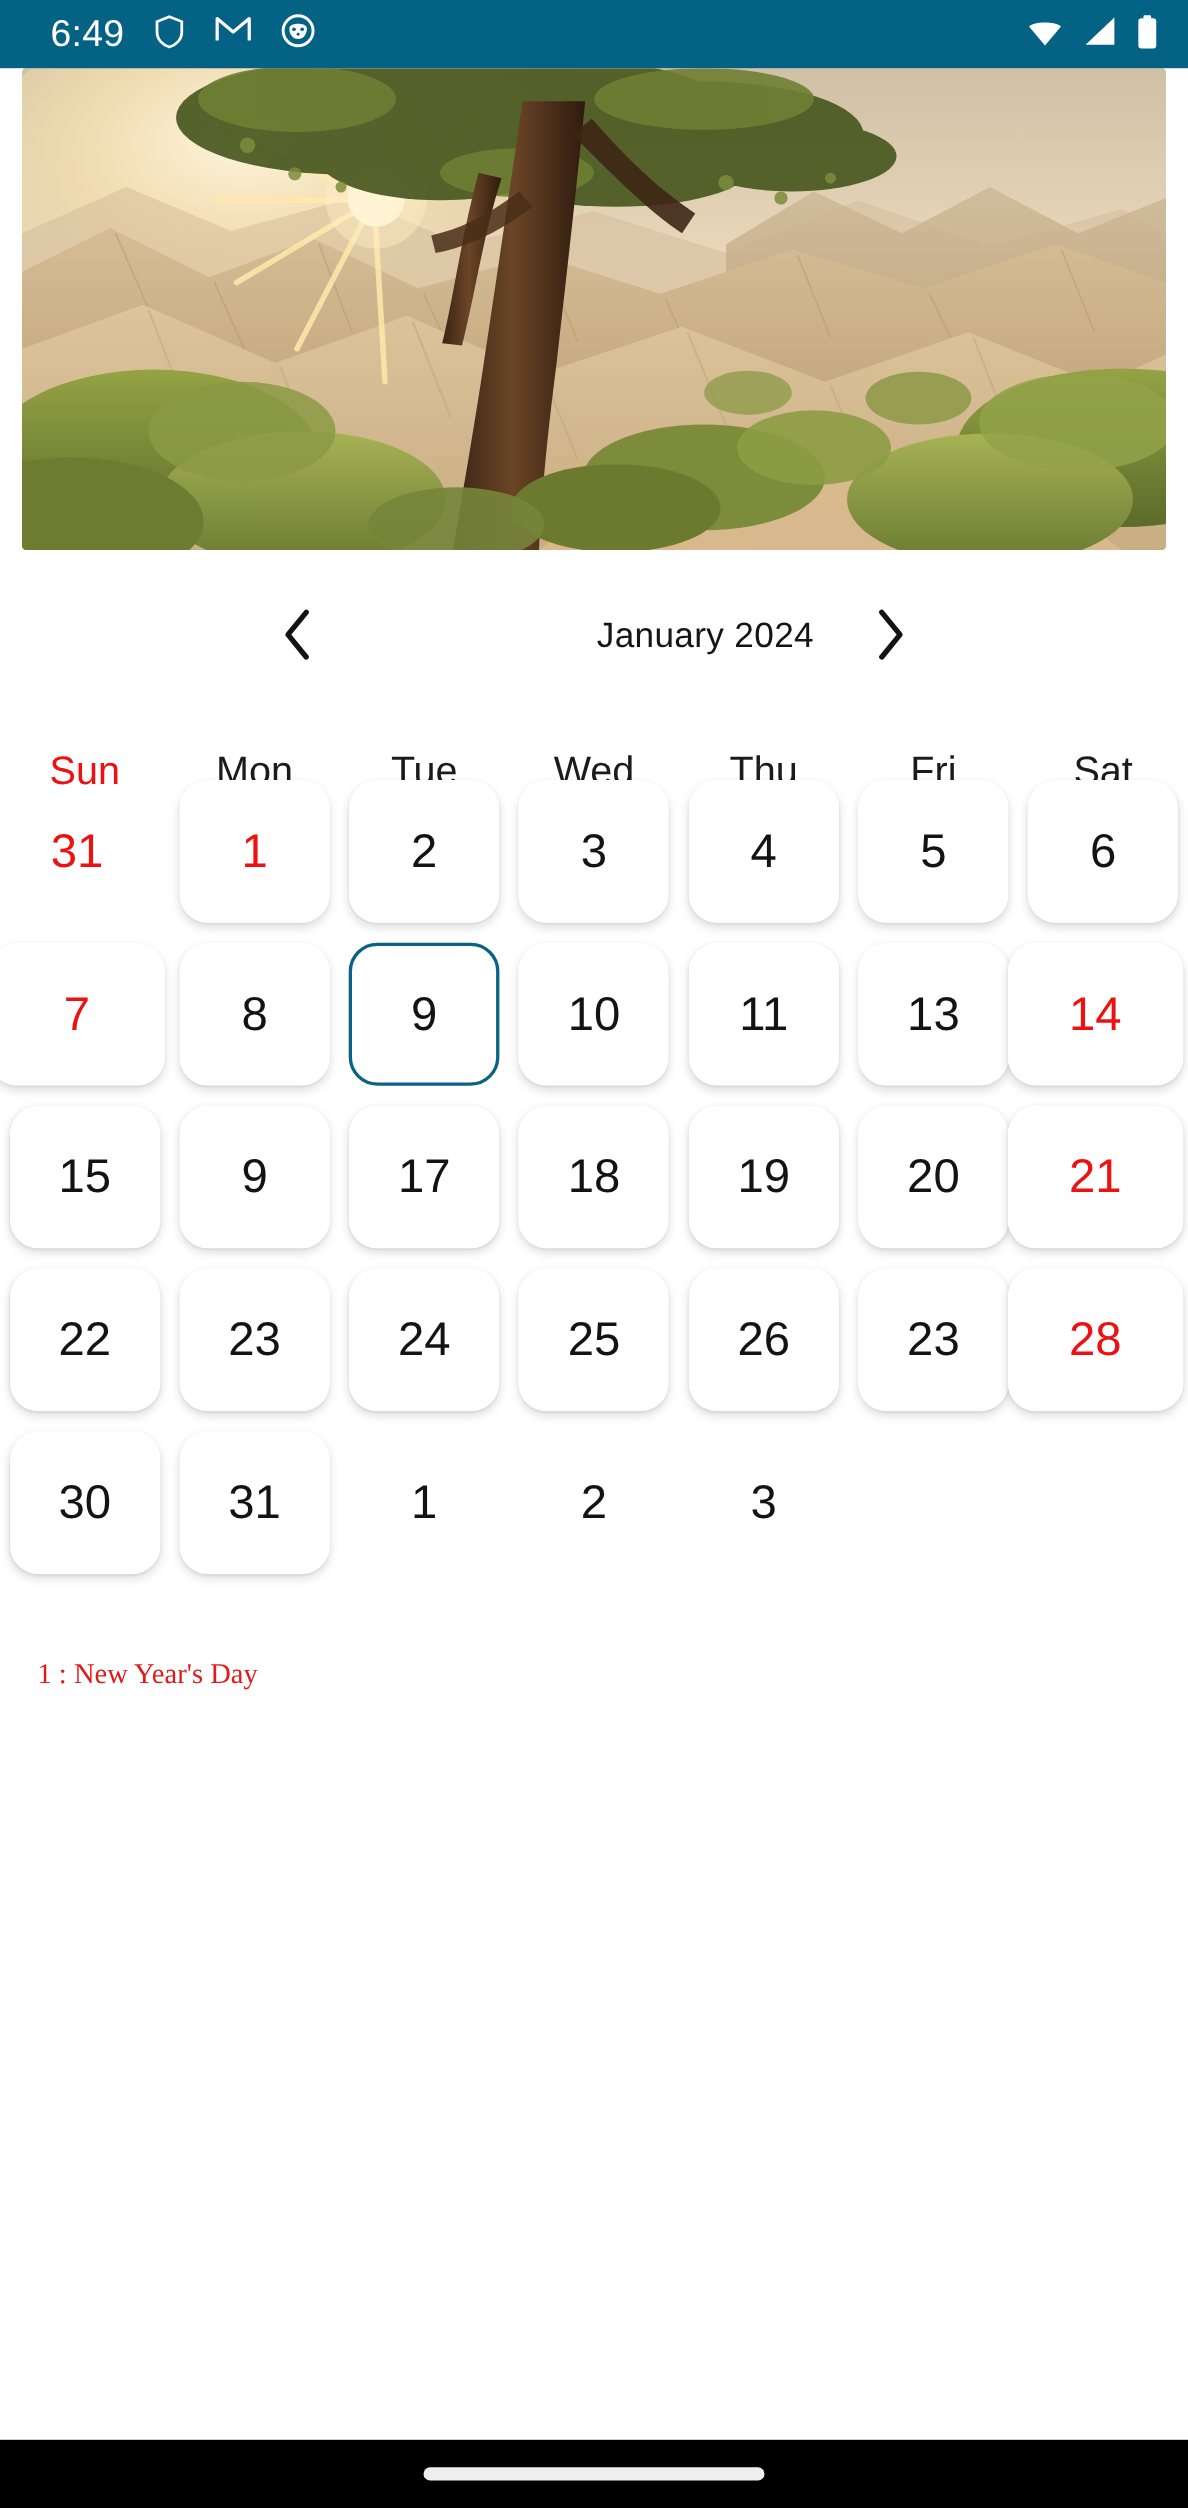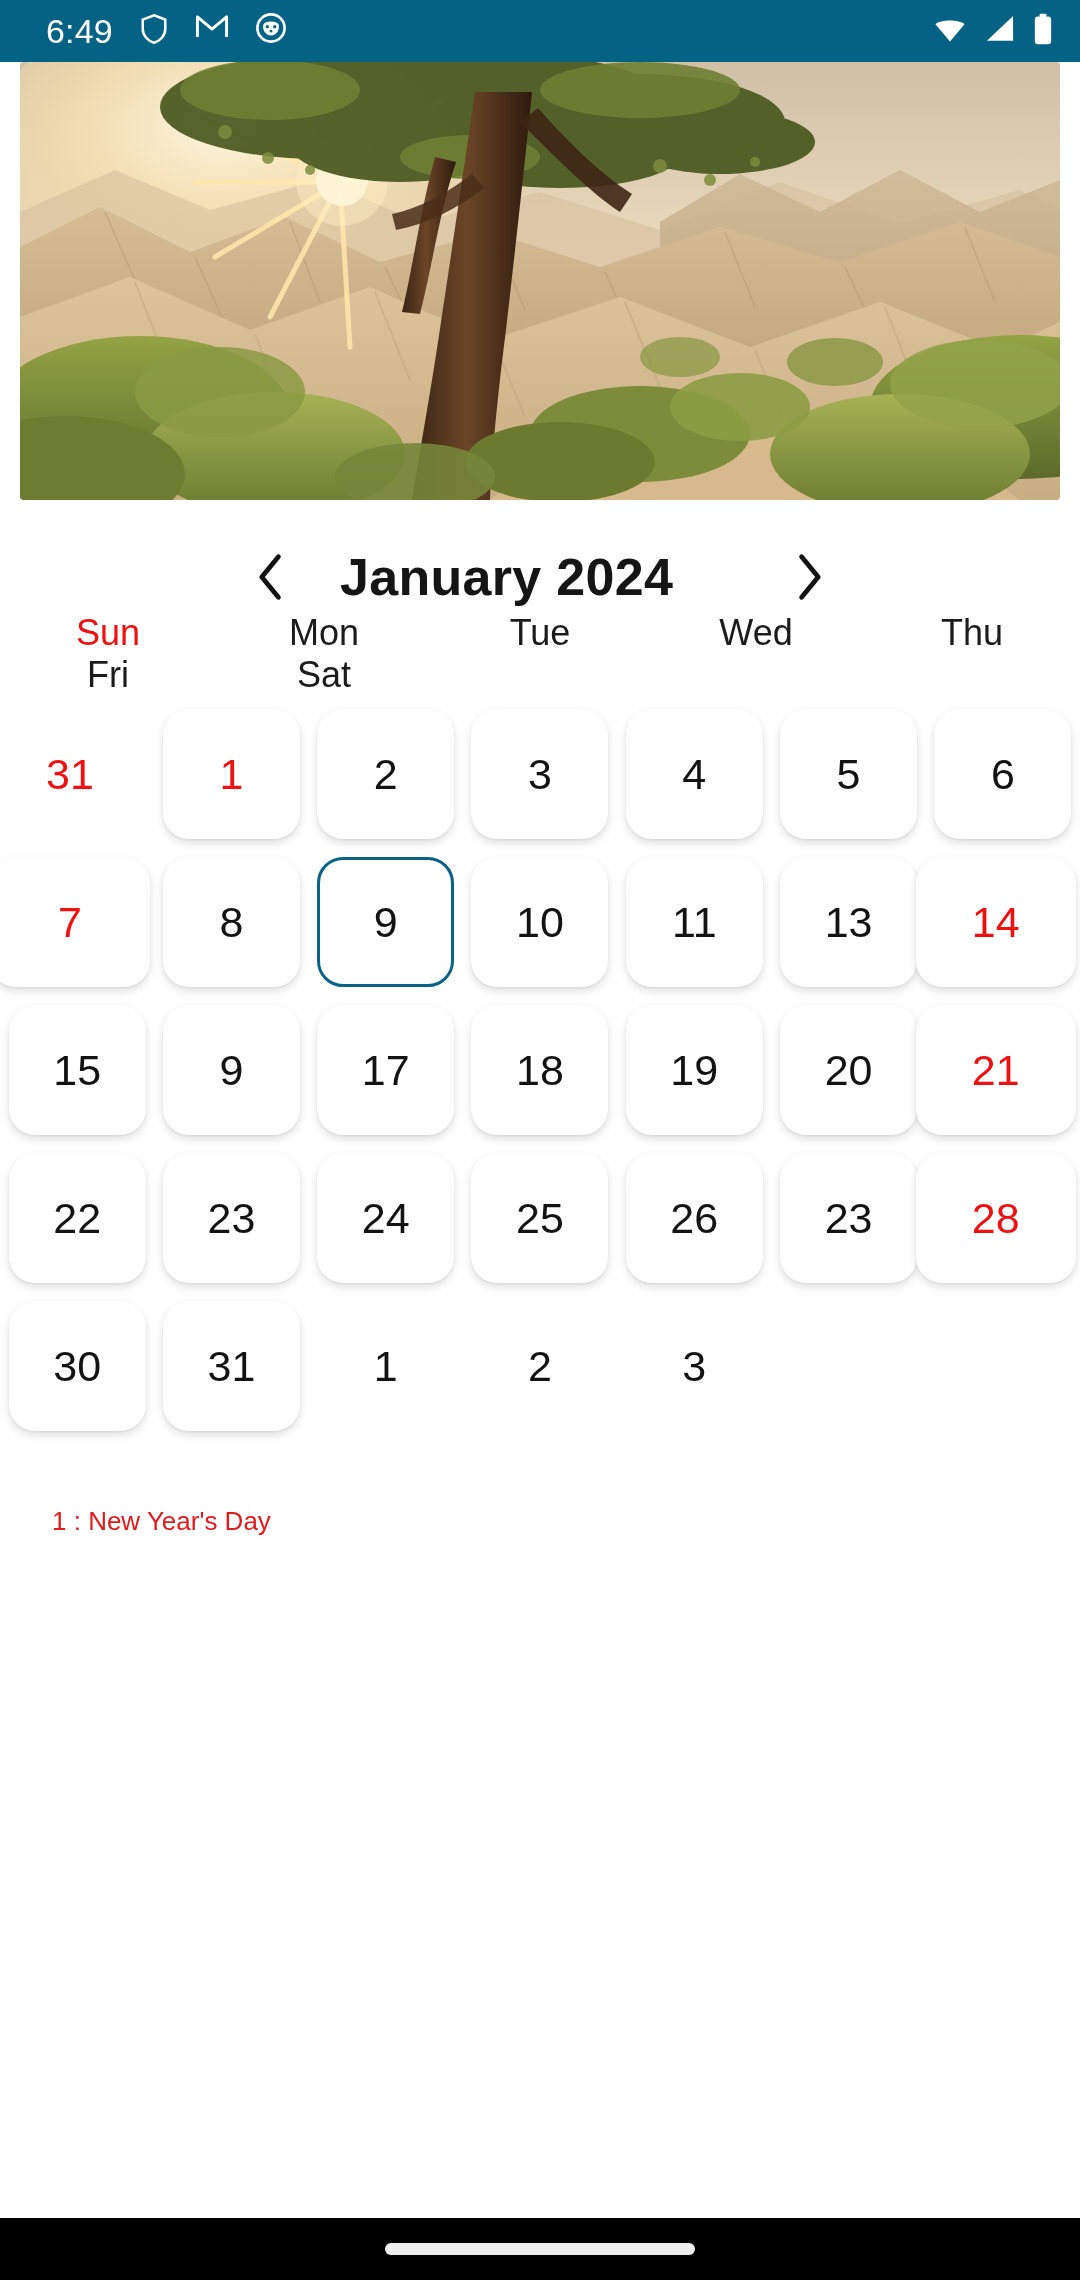--- a/index.html
+++ b/index.html
@@ -35,28 +35,28 @@
   
   #month-header{
     position:absolute; left:0; top:528px; width:1080px; height:98px;
     display:flex; align-items:center; justify-content:center; gap:40px;
   }
   .nav-arrow{
     width:58px; height:58px; display:flex; align-items:center; justify-content:center;
     color:#1b1b1b; cursor:pointer; background:transparent; border:none;
   }
   #month-title{
-    font-size:52px; color:#151515; font-weight:700; letter-spacing:.3px;
-    white-space:nowrap; min-width:400px; text-align:left;
+    font-size:32px; color:#151515; font-weight:400; letter-spacing:.3px;
+    white-space:nowrap; min-width:400px; text-align:right;
   }
 
   
   #weekday-row{
-    position:absolute; left:0; top:612px; width:1080px; height:52px;
-    display:grid; grid-template-columns:repeat(5,1fr);
+    position:absolute; left:0; top:675px; width:1080px; height:52px;
+    display:grid; grid-template-columns:repeat(7,1fr);
   }
   .weekday{
     display:flex; align-items:center; justify-content:center;
     font-size:36px; color:#1b1b1b;
   }
   .weekday.sun{ color:#ee1111; }
 
   
   #date-grid{
     position:absolute; left:0; top:700px; width:1080px;
@@ -81,21 +81,21 @@
   .daycard.flat{ box-shadow:none; background:transparent; }
   .daycard.sunday-text{ color:#ee1111; }
   .daycard.selected{ border:3px solid #0a6285; box-shadow:none; }
 
   
   .cellwrap.col0{ justify-content:flex-start; padding-left:0px; }
   .cellwrap.col0 .daycard{ margin-left:-10px; }
 
   
   #holiday-list{
-    position:absolute; left:52px; top:1502px; width:1000px;
+    position:absolute; left:34px; top:1502px; width:1000px;font-family:Liberation Serif, serif;
   }
   .holiday-item{
     font-size:26px; color:#e01b1b; line-height:1.5;
   }
 
   
   #gesture-bar{
     position:absolute; left:0; bottom:0; width:1080px; height:62px;
     background:#000;
     display:flex; align-items:center; justify-content:center;

